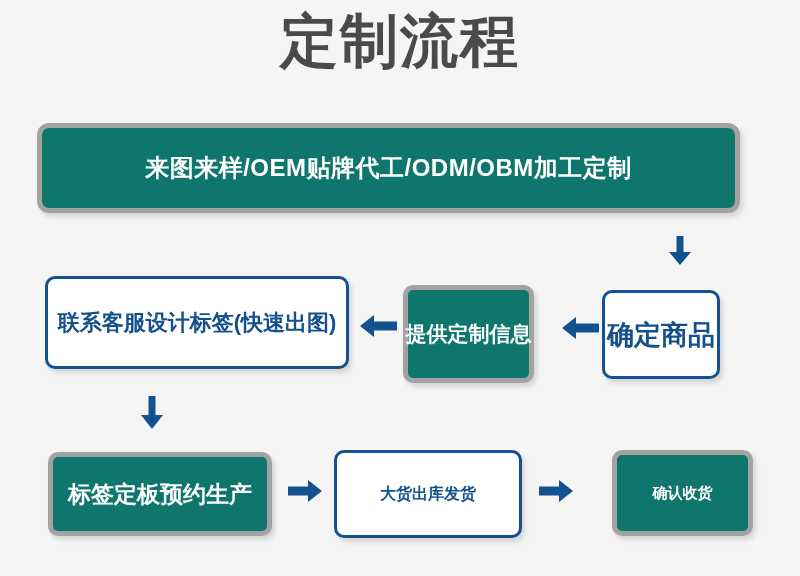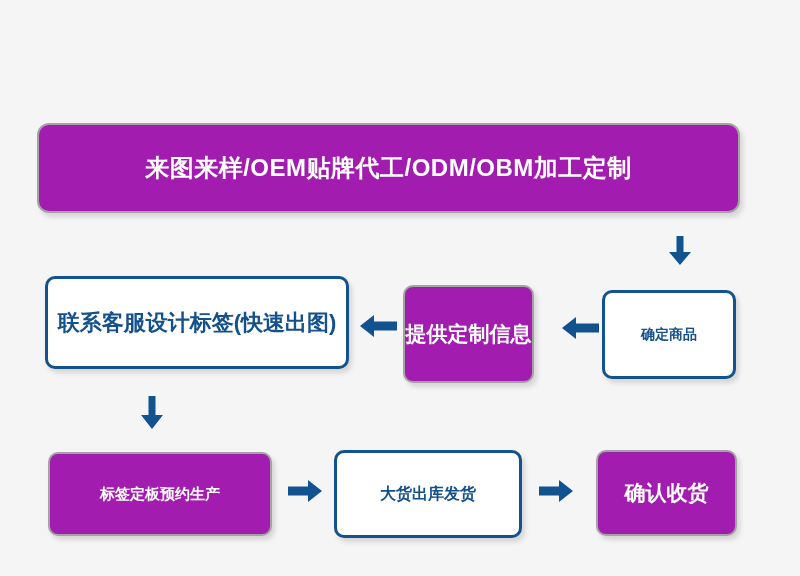--- a/index.html
+++ b/index.html
@@ -42,23 +42,23 @@
     display: flex;
     align-items: center;
     justify-content: center;
     text-align: center;
     border-radius: 10px;
     font-weight: bold;
     box-shadow: 3px 4px 5px rgba(0,0,0,0.13);
     white-space: nowrap;
   }
   .node.filled {
-    background: #a21caf;
+    background: #0f766e;
     color: #ffffff;
-    border: 2px solid #a3a3a3;
+    border: 5px solid #a3a3a3;
   }
   .node.outline {
     background: #ffffff;
     color: #13508c;
     border: 3px solid #12528e;
   }
 
   
   .banner {
     left: 37px;
@@ -81,47 +81,47 @@
   .n-provide {
     left: 403px;
     top: 285px;
     width: 131px;
     height: 98px;
     font-size: 21px;
   }
   .n-confirm-goods {
     left: 602px;
     top: 290px;
-    width: 134px;
+    width: 118px;
     height: 89px;
-    font-size: 14px;
+    font-size: 27px;
     text-align: center;
   }
 
   
   .n-label-prod {
     left: 48px;
     top: 452px;
     width: 224px;
     height: 84px;
-    font-size: 15px;
+    font-size: 23px;
   }
   .n-ship {
     left: 334px;
     top: 450px;
     width: 188px;
     height: 88px;
     font-size: 16px;
   }
   .n-receive {
-    left: 596px;
+    left: 612px;
     top: 450px;
     width: 141px;
     height: 86px;
-    font-size: 21px;
+    font-size: 15px;
   }
 
   
   .arrow {
     position: absolute;
     color: #11528f;
     fill: #11528f;
     line-height: 0;
   }
   .arrow svg { display: block; }
@@ -131,20 +131,21 @@
   .a-left-2     { left: 562px; top: 315px; }
   .a-down-left  { left: 140px; top: 396px; }
   .a-right-1    { left: 288px; top: 479px; }
   .a-right-2    { left: 539px; top: 479px; }
 </style>
 </head>
 <body>
 
 <div class="page">
 
+  <div class="page-title">定制流程</div>
 
   <div class="node filled banner">来图来样/OEM贴牌代工/ODM/OBM加工定制</div>
 
   <span class="arrow a-down-right">
     <svg width="24" height="30" viewBox="0 0 24 30" aria-hidden="true">
       <polygon points="8.5,0 15.5,0 15.5,16 23,16 12,29 1,16 8.5,16" fill="#11528f"></polygon>
     </svg>
   </span>
 
   <div class="node outline n-contact">联系客服设计标签(快速出图)</div>

